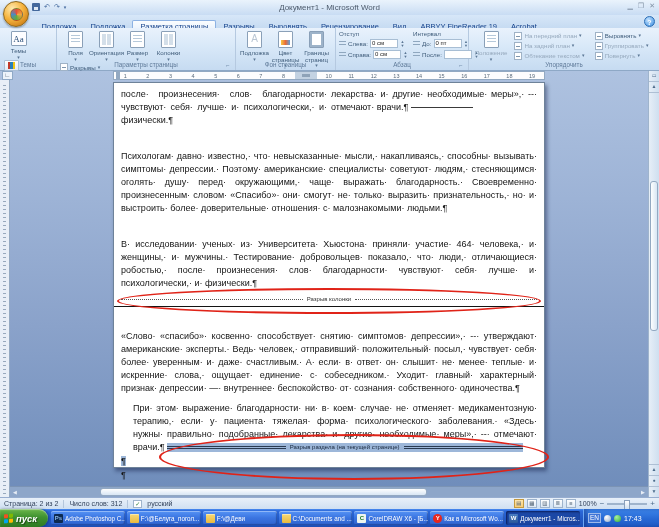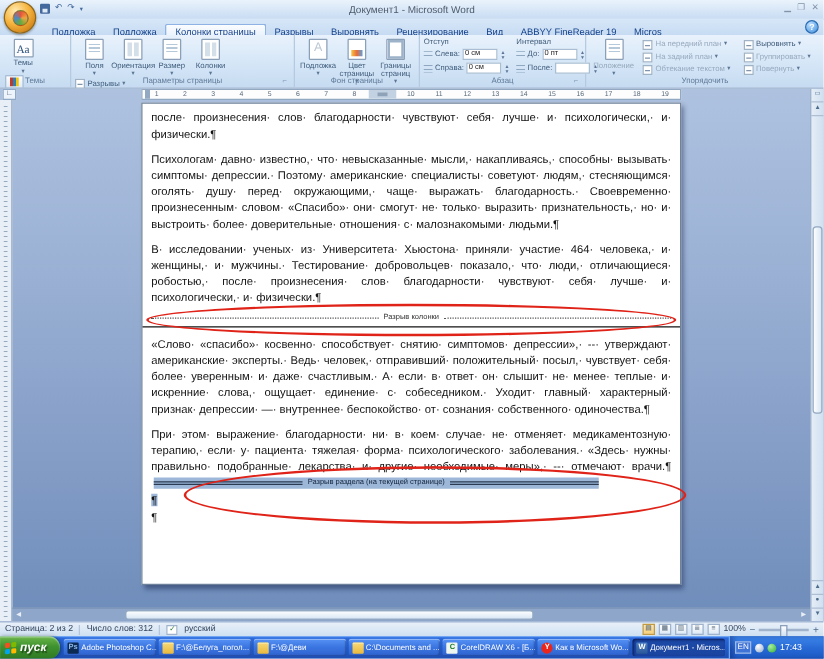--- a/index.html
+++ b/index.html
@@ -87,29 +87,29 @@
   .vruler::after{content:"";position:absolute;left:3px;top:2px;bottom:2px;width:3px;
     background:repeating-linear-gradient(transparent 0 3px,#97a9bd 3px 4px);}
   
   .page{position:absolute;left:113px;top:11px;width:432px;height:386px;background:#fff;
     border:1px solid #6e8299;box-sizing:border-box;padding:5px 7px;overflow:visible;
     box-shadow:2px 3px 4px rgba(10,20,60,.45);
     font-size:9px;line-height:13px;color:#141414;text-align:justify;}
   .twocol{display:flex;gap:4px;}
   .tcol{flex:1;min-width:0;}
   .hline{display:inline-block;width:62px;border-top:1px solid #3a3a3a;vertical-align:2px;margin-left:3px;}
-  .para{margin-top:7px;}
+  .para{margin-top:23px;}
   .colbreak-wrap{position:relative;margin-top:5px;height:9px;}
   .colbreak{display:flex;align-items:center;height:9px;font-size:6px;color:#333;}
   .dotline{flex:1;border-top:1px dotted #555;height:0;}
   .cb-label{padding:0 4px;white-space:nowrap;}
   .ellipse1{position:absolute;left:-4px;right:-4px;top:-7px;height:22px;border:2px solid #e02318;
     border-radius:50%;pointer-events:none;z-index:6;}
   .secline{border-top:1.5px solid #141414;margin:2px -7px 0;}
-  .lastpara{position:relative;margin-top:7px;}
+  .lastpara{position:relative;margin-top:7px;margin-left:12px;}
   .secbreak{display:inline-flex;align-items:center;vertical-align:1px;width:356px;height:9px;
     background:#9db7d9;margin-left:2px;}
   .dbl{flex:1;height:3px;border-top:1px solid #2a3b52;border-bottom:1px solid #2a3b52;box-sizing:border-box;}
   .sb-label{font-size:6px;color:#14243a;padding:0 4px;white-space:nowrap;}
   .ellipse2{position:absolute;left:26px;right:-12px;bottom:-26px;height:42px;border:2px solid #e02318;
     border-radius:50%;pointer-events:none;z-index:6;}
   .pilrow{line-height:14px;}
   .pil-sel{background:#9db7d9;}
   
   .vscroll{position:absolute;right:0;top:0;bottom:0;width:11px;background:linear-gradient(90deg,#e6eef7,#cfdff0);
@@ -185,21 +185,21 @@
   <div class="title">Документ1 - Microsoft Word</div>
   <div class="win-controls">
     <span>▁</span>
     <span>❐</span>
     <span>✕</span>
   </div>
 </div>
 
 <div class="tabsrow">
   <span style="display:inline-block;width:30px;"></span>
-  <span id="tabs-container"><span class="tab">Подложка</span><span class="tab">Подложка</span><span class="tab active">Колонки страницы</span><span class="tab">Разрывы</span><span class="tab">Выровнять</span><span class="tab">Рецензирование</span><span class="tab">Вид</span><span class="tab">ABBYY FineReader 19</span><span class="tab">Micros</span></span>
+  <span id="tabs-container"><span class="tab">Подложка</span><span class="tab">Подложка</span><span class="tab active">Разметка страницы</span><span class="tab">Разрывы</span><span class="tab">Выровнять</span><span class="tab">Рецензирование</span><span class="tab">Вид</span><span class="tab">ABBYY FineReader 19</span><span class="tab">Acrobat</span></span>
   <span class="help-btn">?</span>
 </div>
 
 <div class="ribbon">
   <div class="rgroup" style="width:57px;">
     <div class="bigbtn">
       <span class="bicon themes-a"></span>
       <span>Темы</span>
       <span class="caret">▾</span>
     </div>
@@ -384,20 +384,21 @@
       <span class="rcell">17</span>
       <span class="rcell">18</span>
       <span class="rcell">19</span>
     </div>
   <div class="indentmark"></div>
   <div class="vruler"></div>
 
   <div class="page">
     <div class="twocol">
       <div class="tcol"><span>после· произнесения· слов· благодарности· чувствуют· себя· лучше· и· психологически,· и· физически.¶</span></div>
+      <div class="tcol"><span>лекарства· и· другие· необходимые· меры»,· --· отмечают· врачи.¶</span><span class="hline"></span></div>
     </div>
     <div class="para">Психологам· давно· известно,· что· невысказанные· мысли,· накапливаясь,· способны· вызывать· симптомы· депрессии.· Поэтому· американские· специалисты· советуют· людям,· стесняющимся· оголять· душу· перед· окружающими,· чаще· выражать· благодарность.· Своевременно· произнесенным· словом· «Спасибо»· они· смогут· не· только· выразить· признательность,· но· и· выстроить· более· доверительные· отношения· с· малознакомыми· людьми.¶</div>
     <div class="para">В· исследовании· ученых· из· Университета· Хьюстона· приняли· участие· 464· человека,· и· женщины,· и· мужчины.· Тестирование· добровольцев· показало,· что· люди,· отличающиеся· робостью,· после· произнесения· слов· благодарности· чувствуют· себя· лучше· и· психологически,· и· физически.¶</div>
 
     <div class="colbreak-wrap">
       <div class="colbreak">
         <span class="dotline"></span>
         <span class="cb-label">Разрыв колонки</span>
         <span class="dotline"></span>
       </div>

